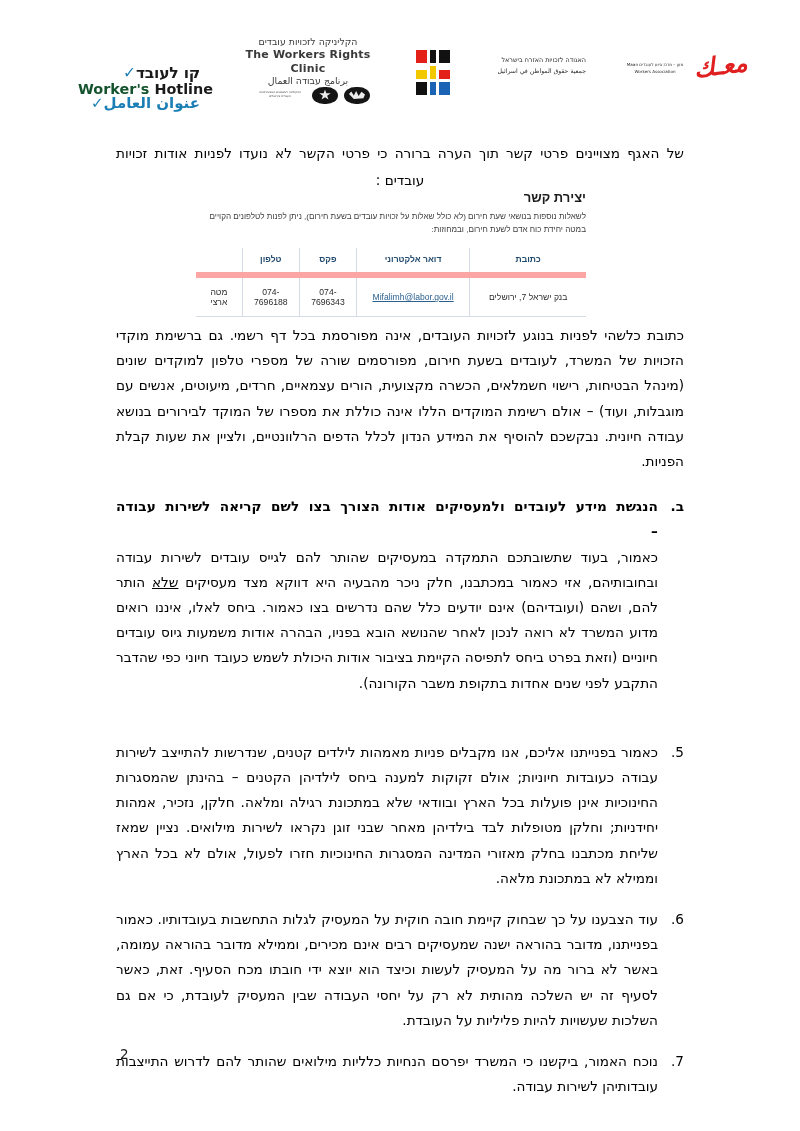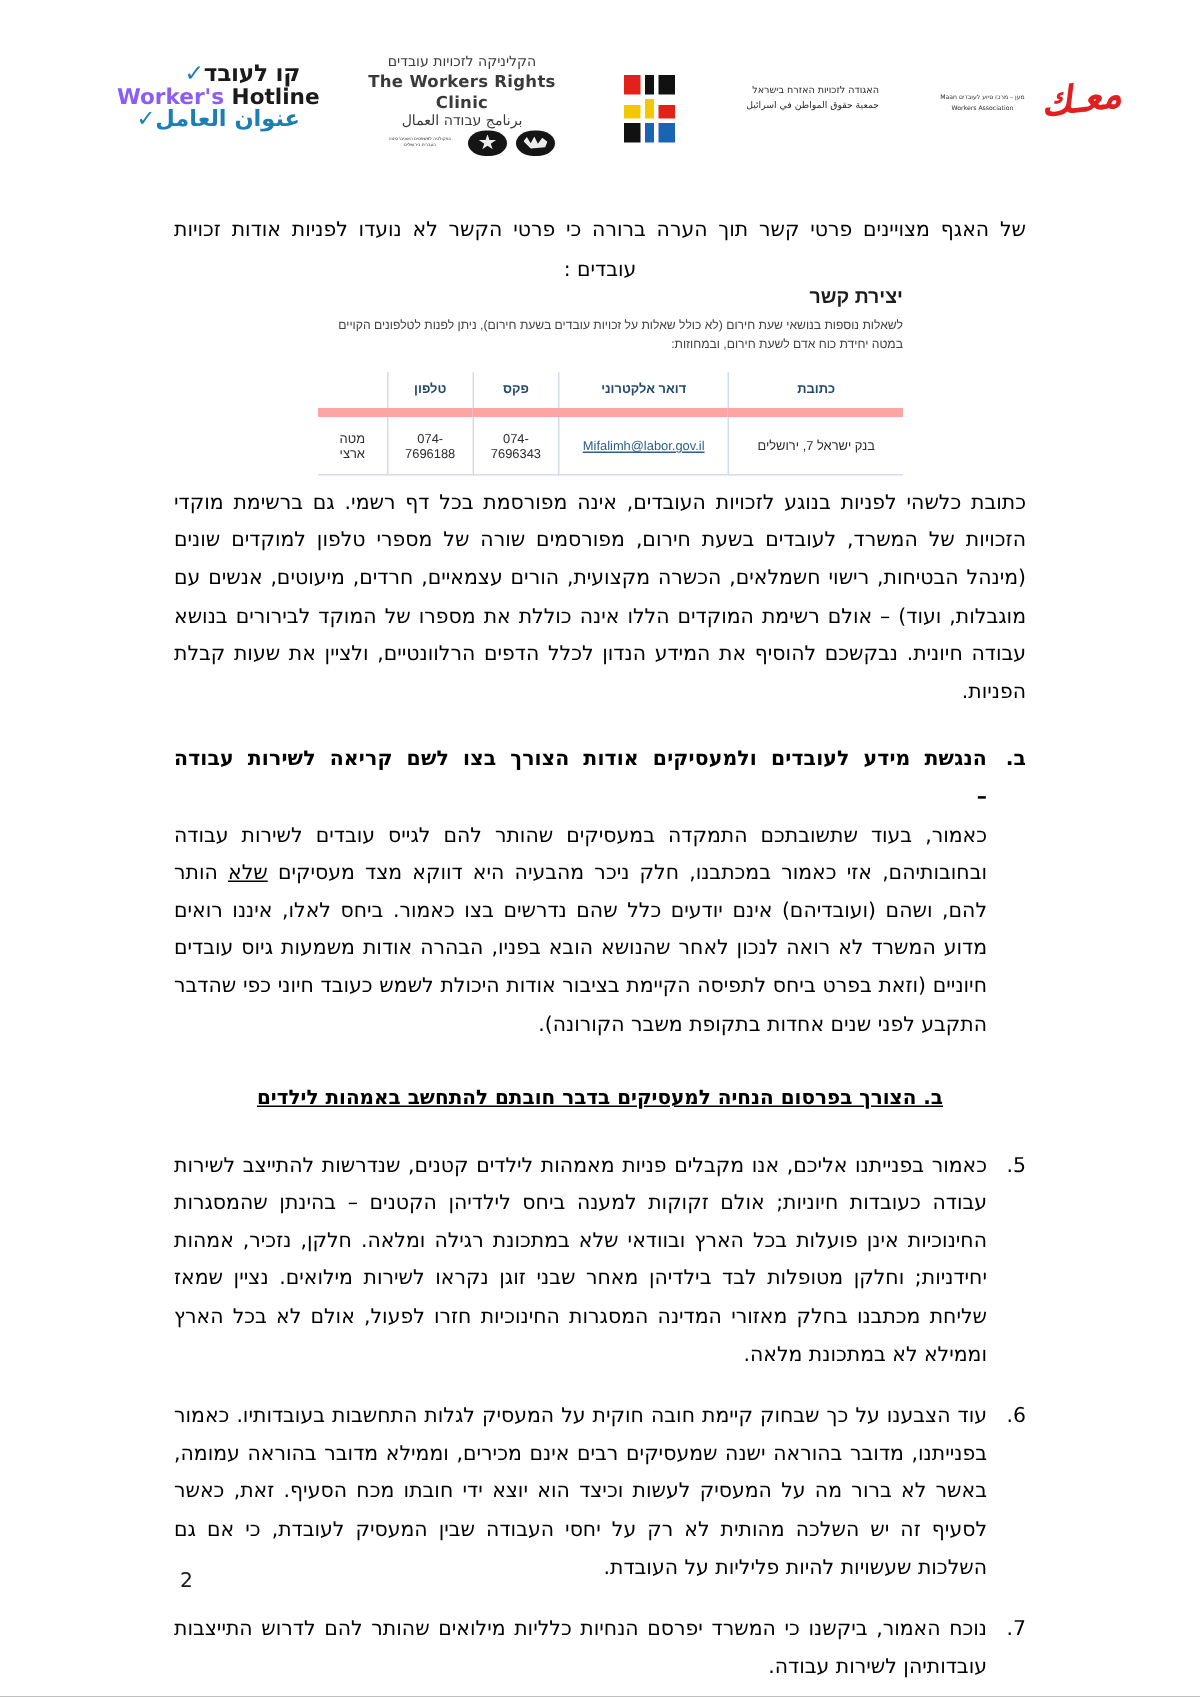--- a/index.html
+++ b/index.html
@@ -38,31 +38,32 @@
     text-align: right;
     direction: rtl;
     line-height: 1.02;
   }
   .logo-hotline .lh-he {
     font-size: 15.5px;
     font-weight: bold;
     color: #1a1a1a;
     letter-spacing: -0.2px;
     white-space: nowrap;
+    margin-top: 24px;
   }
   .logo-hotline .lh-he .tick { color: #1b7fb5; font-weight: bold; }
   .logo-hotline .lh-en {
     font-size: 14.4px;
     font-weight: bold;
     color: #1a1a1a;
     white-space: nowrap;
     direction: ltr;
     text-align: left;
   }
-  .logo-hotline .lh-en .blue { color: #8b5cf6; }
+  .logo-hotline .lh-en .blue { color: #14532d; }
   .logo-hotline .lh-ar {
     font-size: 15px;
     font-weight: bold;
     color: #1b7fb5;
     white-space: nowrap;
   }
   .logo-hotline .lh-ar .tick { color: #1b7fb5; }
 
   
   .logo-clinic {
@@ -197,21 +198,21 @@
   .top-headline {
     font-size: 13.6px;
     line-height: 27px;
     text-align: justify;
     text-align-last: center;
   }
 
   
   .contact-card {
     position: absolute;
-    left: 212px;
+    left: 196px;
     top: 190px;
     width: 390px;
     direction: rtl;
   }
   .cc-title {
     font-size: 13px;
     font-weight: bold;
     color: #1c1c1c;
     text-align: right;
     margin: 0 0 6px 0;
@@ -419,21 +420,20 @@
 
     <div class="li-row">
       <div class="li-marker"></div>
       <div class="li-body">
         <span>כאמור, בעוד שתשובתכם התמקדה במעסיקים שהותר להם לגייס עובדים לשירות עבודה ובחובותיהם, אזי כאמור במכתבנו, חלק ניכר מהבעיה היא דווקא מצד מעסיקים </span><span class="u">שלא</span><span> הותר להם, ושהם (ועובדיהם) אינם יודעים כלל שהם נדרשים בצו כאמור. ביחס לאלו, איננו רואים מדוע המשרד לא רואה לנכון לאחר שהנושא הובא בפניו, הבהרה אודות משמעות גיוס עובדים חיוניים (וזאת בפרט ביחס לתפיסה הקיימת בציבור אודות היכולת לשמש כעובד חיוני כפי שהדבר התקבע לפני שנים אחדות בתקופת משבר הקורונה).</span>
       </div>
     </div>
 
     <div class="gap-24"></div>
 
-    <div class="section-head-underline">ב. הצורך בפרסום הנחיה למעסיקים בדבר חובתם להתחשב באמהות לילדים</div>
 
     <div class="gap-20"></div>
 
     <div class="li-row">
       <div class="li-marker">5.</div>
       <div class="li-body">כאמור בפנייתנו אליכם, אנו מקבלים פניות מאמהות לילדים קטנים, שנדרשות להתייצב לשירות עבודה כעובדות חיוניות; אולם זקוקות למענה ביחס לילדיהן הקטנים – בהינתן שהמסגרות החינוכיות אינן פועלות בכל הארץ ובוודאי שלא במתכונת רגילה ומלאה. חלקן, נזכיר, אמהות יחידניות; וחלקן מטופלות לבד בילדיהן מאחר שבני זוגן נקראו לשירות מילואים. נציין שמאז שליחת מכתבנו בחלק מאזורי המדינה המסגרות החינוכיות חזרו לפעול, אולם לא בכל הארץ וממילא לא במתכונת מלאה.</div>
     </div>
 
     <div class="gap-16"></div>
 

